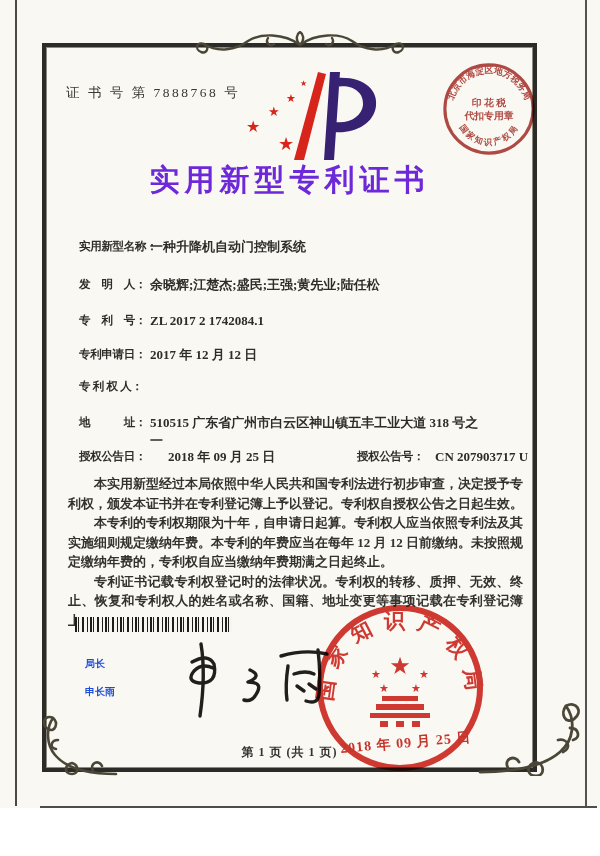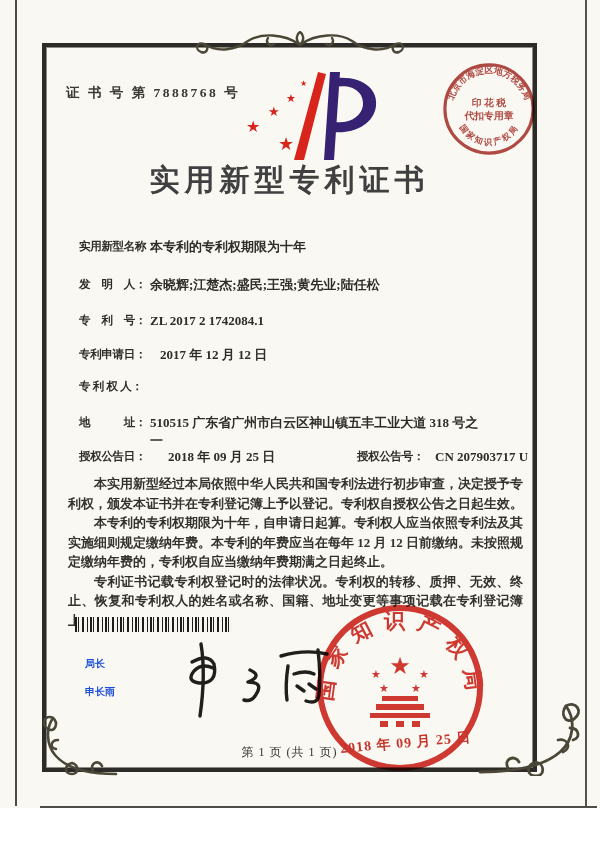--- a/index.html
+++ b/index.html
@@ -6,46 +6,46 @@
   html,body { width:600px; height:856px; background:#ffffff; overflow:hidden;
               font-family:"Liberation Serif","DejaVu Serif",serif; }
   .photo { position:absolute; left:0; top:0; width:600px; height:808px;
            background:#faf8f2; }
   .page-edge-left  { position:absolute; left:15px; top:0; width:2px; height:806px; background:#4a4a46; }
   .page-edge-right { position:absolute; left:585px; top:0; width:2px; height:806px; background:#55534e; }
   .page-edge-bottom{ position:absolute; left:40px; top:806px; width:557px; height:2px; background:#4f4d48; }
   .frame { position:absolute; left:42px; top:43px; width:495px; height:729px;
            border:4px solid #2c2b27; box-shadow:inset 0 0 0 1px #8d8b82; }
   .ornament { position:absolute; color:#4b4738; }
-  .certno { position:absolute; left:66px; top:84px; font-size:13.5px; font-weight:bold;
+  .certno { position:absolute; left:66px; top:84px; font-size:13.5px; font-weight:normal;
             letter-spacing:2.5px; color:#3a3834; }
   .logo { position:absolute; left:238px; top:68px; }
   .title { position:absolute; left:42px; top:160px; width:495px; text-align:center;
-           font-size:30px; font-weight:bold; letter-spacing:5px; color:#404040; }
+           font-size:30px; font-weight:bold; letter-spacing:5px; color:#6d28d9; }
   .fields { position:absolute; left:0; top:0; width:600px; }
   .frow { position:absolute; left:79px; display:flex; font-size:13px; font-weight:bold; color:#2f2d29; }
   .flabel { display:inline-block; width:71px; font-size:11.5px; letter-spacing:-0.3px;
             white-space:pre; flex:none; padding-top:1px; }
   .fvalue { display:inline-block; white-space:pre-line; line-height:18px; max-width:375px; }
   .frow2 { position:absolute; display:flex; font-size:13px; font-weight:bold; color:#2f2d29; }
   .paras { position:absolute; left:68px; top:474px; width:455px; font-size:13px;
            line-height:19.5px; color:#34322d; text-align:justify; font-weight:bold; }
   .paras p { text-indent:2em; }
   .barcode { position:absolute; left:75px; top:617px; width:157px; height:15px;
              background:repeating-linear-gradient(90deg,#1d1d1c 0 2px,#f7f5ef 2px 3px,#1d1d1c 3px 4px,#f7f5ef 4px 7px,#1d1d1c 7px 9px,#f7f5ef 9px 12px,#1d1d1c 12px 13px,#f7f5ef 13px 15px); }
   .signblock { position:absolute; left:85px; top:656px; font-size:10px; font-weight:bold;
                color:#1d4ed8; line-height:15px; }
   .signblock div + div { margin-top:13px; }
   .signature { position:absolute; left:168px; top:636px; }
   .seal { position:absolute; left:314px; top:602px; opacity:.93; mix-blend-mode:multiply; }
   .sealdate { position:absolute; left:340px; top:733px; width:160px; font-size:14px;
               font-weight:bold; color:#c5352c; transform:rotate(-5deg); letter-spacing:1px; }
   .taxstamp { position:absolute; left:440px; top:60px; opacity:.88; mix-blend-mode:multiply; }
   .footer { position:absolute; left:42px; top:744px; width:495px; text-align:center;
-            font-size:12px; font-weight:normal; color:#343230; letter-spacing:1px; }
+            font-size:12px; font-weight:bold; color:#343230; letter-spacing:1px; }
   .scanbar { position:absolute; left:0; top:810px; width:600px; height:46px; background:#fff; }
 </style>
 </head>
 <body>
 
 <div class="photo">
 
   <div class="page-edge-left"></div>
   <div class="page-edge-right"></div>
   <div class="page-edge-bottom"></div>
@@ -112,31 +112,31 @@
       <text x="62" y="18" font-size="8">★</text>
       <text x="40" y="82" font-size="18">★</text>
     </g>
   </svg>
 
   <div class="title">实用新型专利证书</div>
 
   <div class="fields">
     <div class="frow" style="top:238px;">
       <span class="flabel">实用新型名称：</span>
-      <span class="fvalue">本专利的专利权期限为十年</span>
+      <span class="fvalue">一种升降机自动门控制系统</span>
     </div>
     <div class="frow" style="top:276px;">
       <span class="flabel">发　明　人：</span>
       <span class="fvalue">余晓辉;江楚杰;盛民;王强;黄先业;陆任松</span>
     </div>
     <div class="frow" style="top:312px;">
       <span class="flabel">专　利　号：</span>
       <span class="fvalue">ZL 2017 2 1742084.1</span>
     </div>
-    <div class="frow" style="top:346px;gap:10px;">
+    <div class="frow" style="top:346px;">
       <span class="flabel">专利申请日：</span>
       <span class="fvalue">2017 年 12 月 12 日</span>
     </div>
     <div class="frow" style="top:378px;flex-direction:column;">
       <span class="flabel">专 利 权 人：</span>
     </div>
     <div class="frow" style="top:414px;">
       <span class="flabel">地　　　址：</span>
       <span class="fvalue">510515 广东省广州市白云区神山镇五丰工业大道 318 号之
 一</span>

